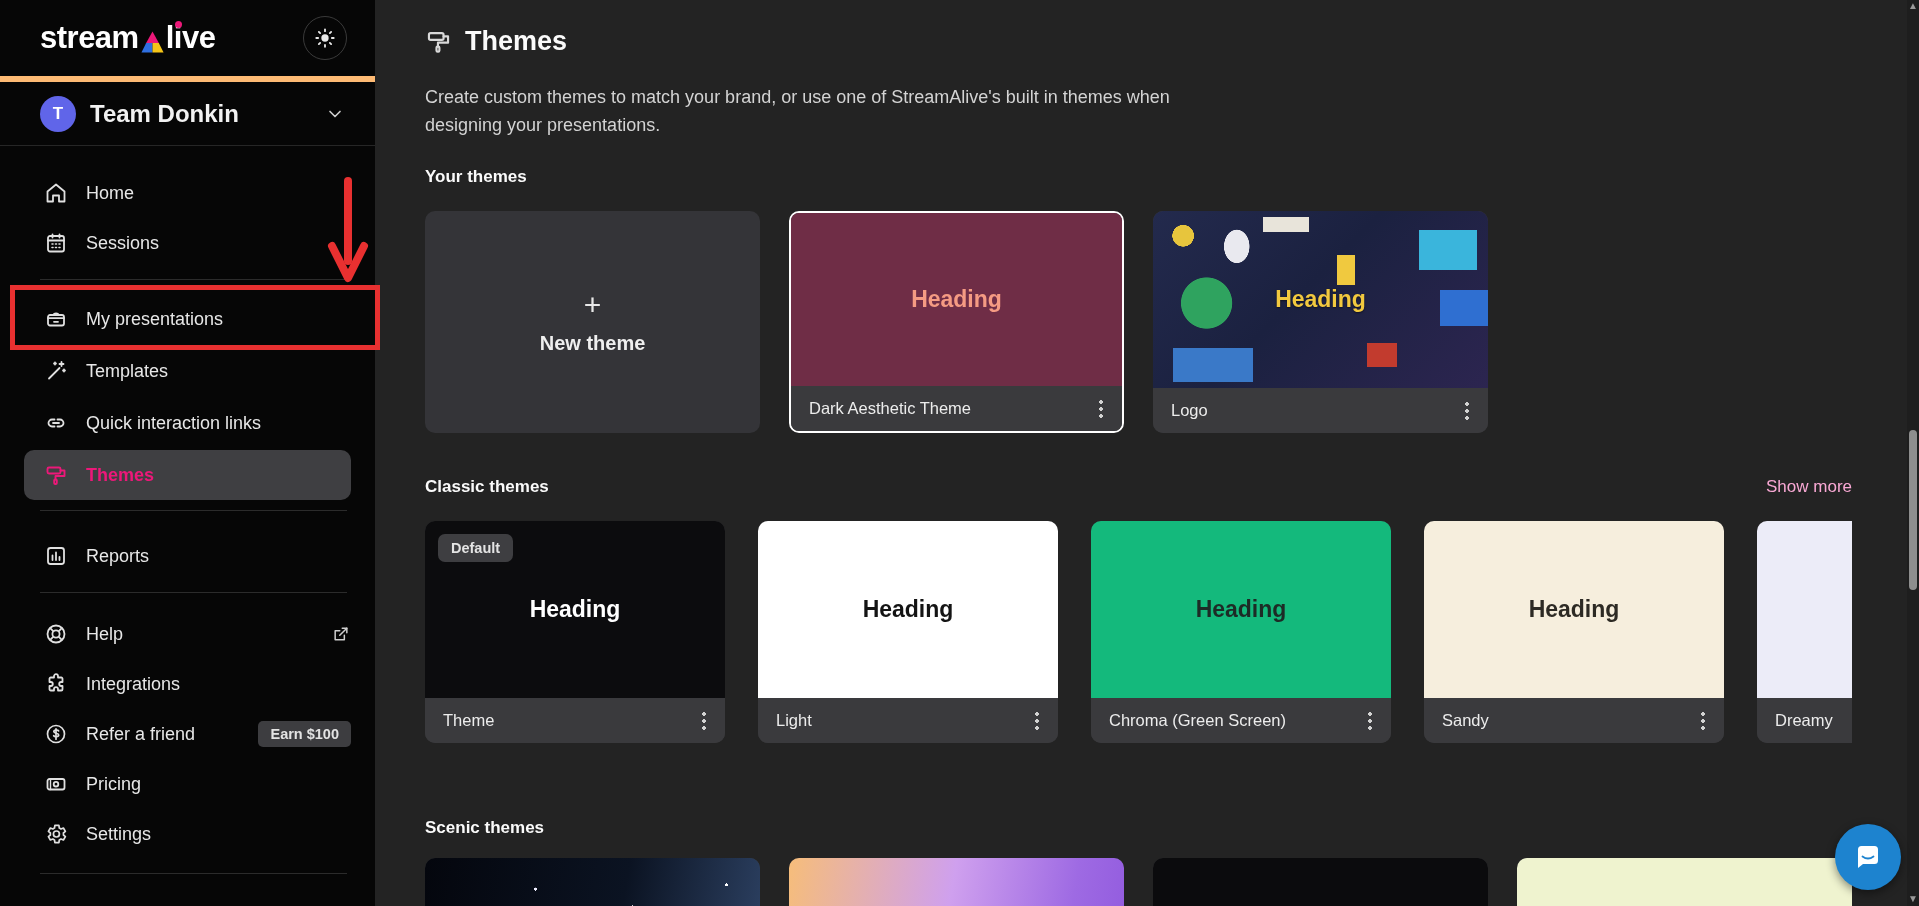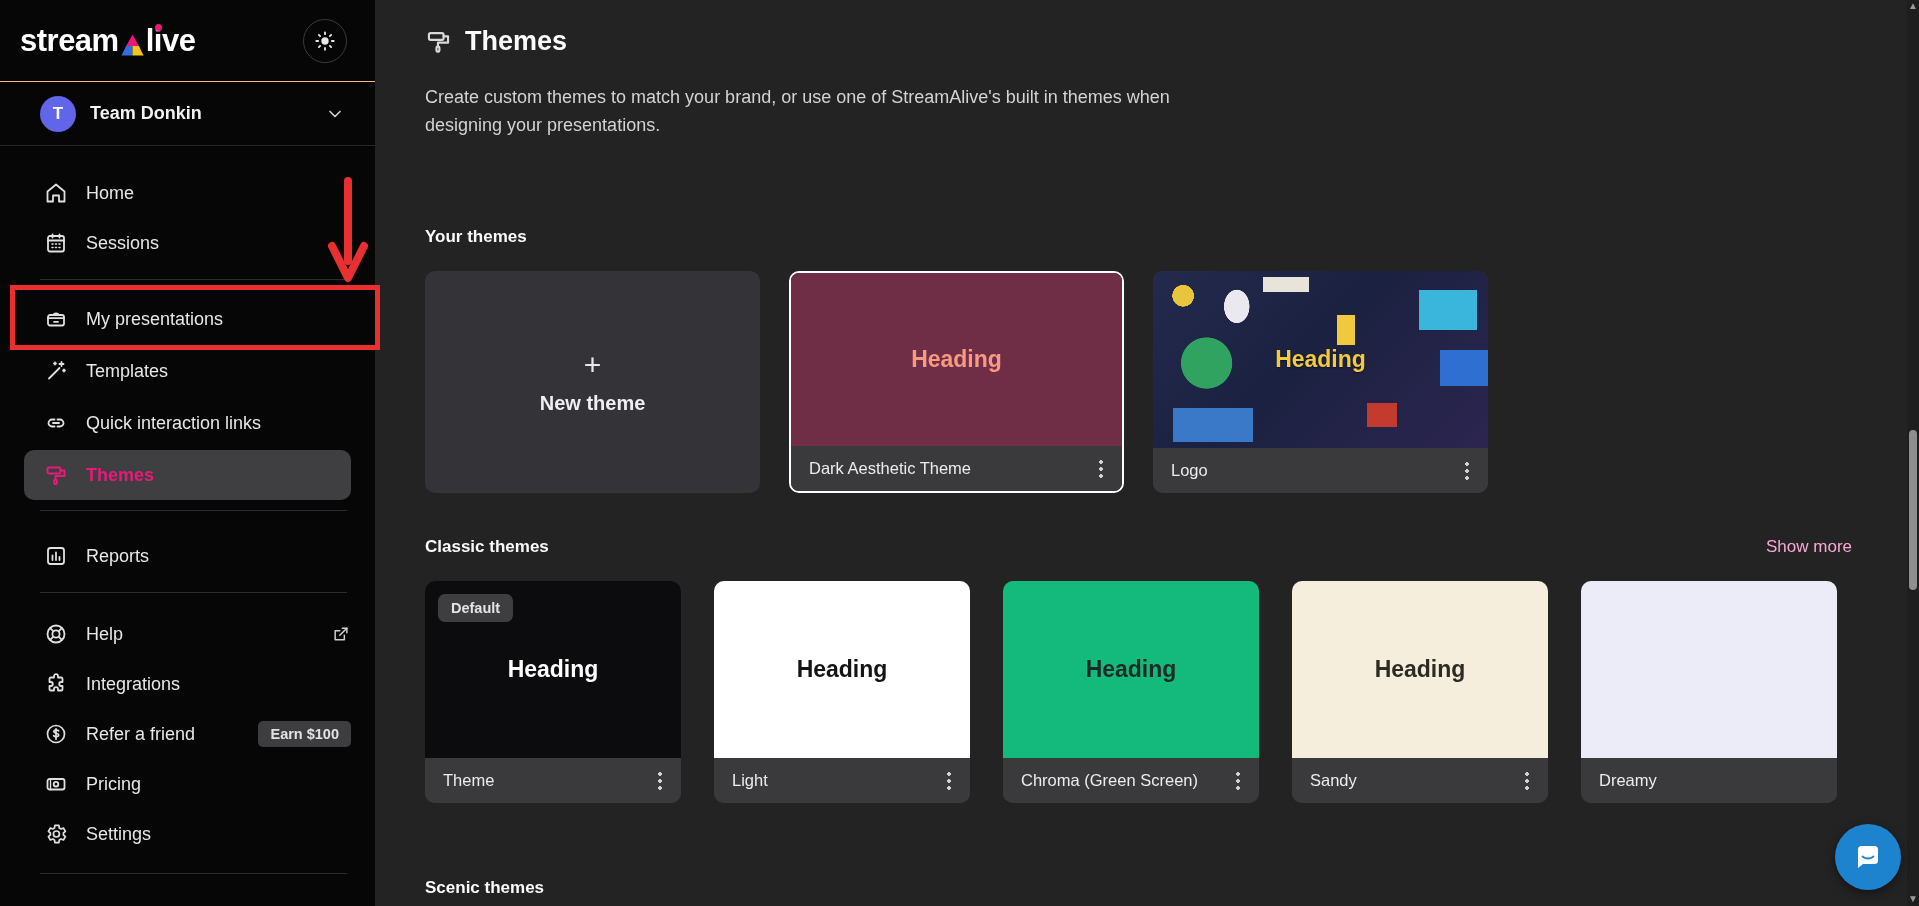--- a/index.html
+++ b/index.html
@@ -3,37 +3,37 @@
 <meta charset="utf-8">
 <style>
   * { margin:0; padding:0; box-sizing:border-box; }
   html,body { width:1919px; height:906px; overflow:hidden; background:#232323;
               font-family:"Liberation Sans", sans-serif; }
   body { position:relative; }
 
   
   .sidebar { position:absolute; left:0; top:0; width:375px; height:906px;
              background:#060606; z-index:2; color:#ececec; }
-  .sb-header { height:82px; display:flex; align-items:center; padding:0 28px 0 20px;
-               border-bottom:1px solid #fdba74; }
+  .sb-header { height:82px; display:flex; align-items:center; padding:0 28px 0 40px;
+               border-bottom:6px solid #fdba74; }
   .logo { display:flex; align-items:flex-end; font-size:31px; font-weight:700; color:#fff; letter-spacing:-0.5px; }
   .logo .tri { margin:0 1px 2px; }
   .logo .live { position:relative; }
   .logo .i-dot { position:absolute; left:9px; top:1px; width:7px; height:7px;
                  border-radius:50%; background:#ec1879; }
   .theme-toggle { margin-left:auto; width:44px; height:44px; border-radius:50%;
                   border:1px solid #3a3a3a; background:transparent; display:flex;
                   align-items:center; justify-content:center; cursor:pointer; }
 
   .team-row { height:64px; display:flex; align-items:center; padding:0 30px 0 40px;
               border-bottom:1px solid #262626; cursor:pointer; }
   .avatar { width:36px; height:36px; border-radius:50%; background:#6065e9; color:#fff;
             font-size:17px; font-weight:700; display:flex; align-items:center;
             justify-content:center; }
-  .team-name { margin-left:14px; font-size:18px; font-weight:600; color:#f2f2f2; }
+  .team-name { margin-left:14px; font-size:24px; font-weight:600; color:#f2f2f2; }
   .team-row .chev { margin-left:auto; }
 
   .nav { position:relative; }
   .nav-item { height:50px; display:flex; align-items:center; padding:0 24px 0 44px;
               font-size:18px; color:#e7e7e7; cursor:pointer; }
   .nav-item .ic { width:24px; height:24px; margin-right:18px; flex:none; display:flex; }
   .nav-item.active { margin:0 24px; padding-left:20px; background:#3f3f42;
                      border-radius:10px; color:#ec1879; font-weight:700; }
   .nav-sec1 { padding-top:22px; }
   .nav-sec2 { padding-top:14px; }
@@ -53,30 +53,30 @@
   .anno-arrow { position:absolute; left:326px; top:176px; z-index:60; pointer-events:none; }
 
   
   .main { position:absolute; left:375px; top:0; right:0; bottom:0;
           padding:26px 67px 0 50px; overflow:hidden; color:#fff; }
   .page-head { display:flex; align-items:center; gap:13px; }
   .page-head h1 { font-size:27px; font-weight:700; color:#fafafa; }
   .desc { margin-top:26px; max-width:800px; font-size:18px; line-height:28px; color:#d3d3d3; }
 
   .sec-heading { font-size:17px; font-weight:700; color:#fafafa; }
-  .h-your { margin-top:88px; }
+  .h-your { margin-top:28px; }
   .sec-row { margin-top:44px; display:flex; align-items:center; }
   .show-more { margin-left:auto; font-size:17px; color:#f9a8d4; cursor:pointer; }
   .h-scenic { margin-top:75px; }
 
   .cards { display:flex; gap:29px; margin-top:24px; height:222px; overflow:hidden; }
   .cards.five { gap:33px; }
   .card { width:335px; flex:none; border-radius:10px; overflow:hidden; display:flex;
           flex-direction:column; background:#39393c; cursor:pointer; }
-  .cards.five .card { width:256px; }
+  .cards.five .card { width:300px; }
   .card.selected { border:2px solid #ffffff; }
   .card-body { flex:1; position:relative; display:flex; align-items:center; justify-content:center; }
   .preview-h { font-size:23px; font-weight:700; }
   .card-footer { height:45px; background:#3a3a3d; display:flex; align-items:center;
                  padding:0 18px; font-size:16.5px; color:#ececec; }
   .kebab { margin-left:auto; width:6px; height:20px; cursor:pointer;
            background:radial-gradient(circle 2px at 3px 3px,#d2d2d2 97%,transparent) 0 0/6px 7px; }
 
   .new-card { align-items:center; justify-content:center; display:flex; flex-direction:column;
               gap:12px; background:#343438; }

